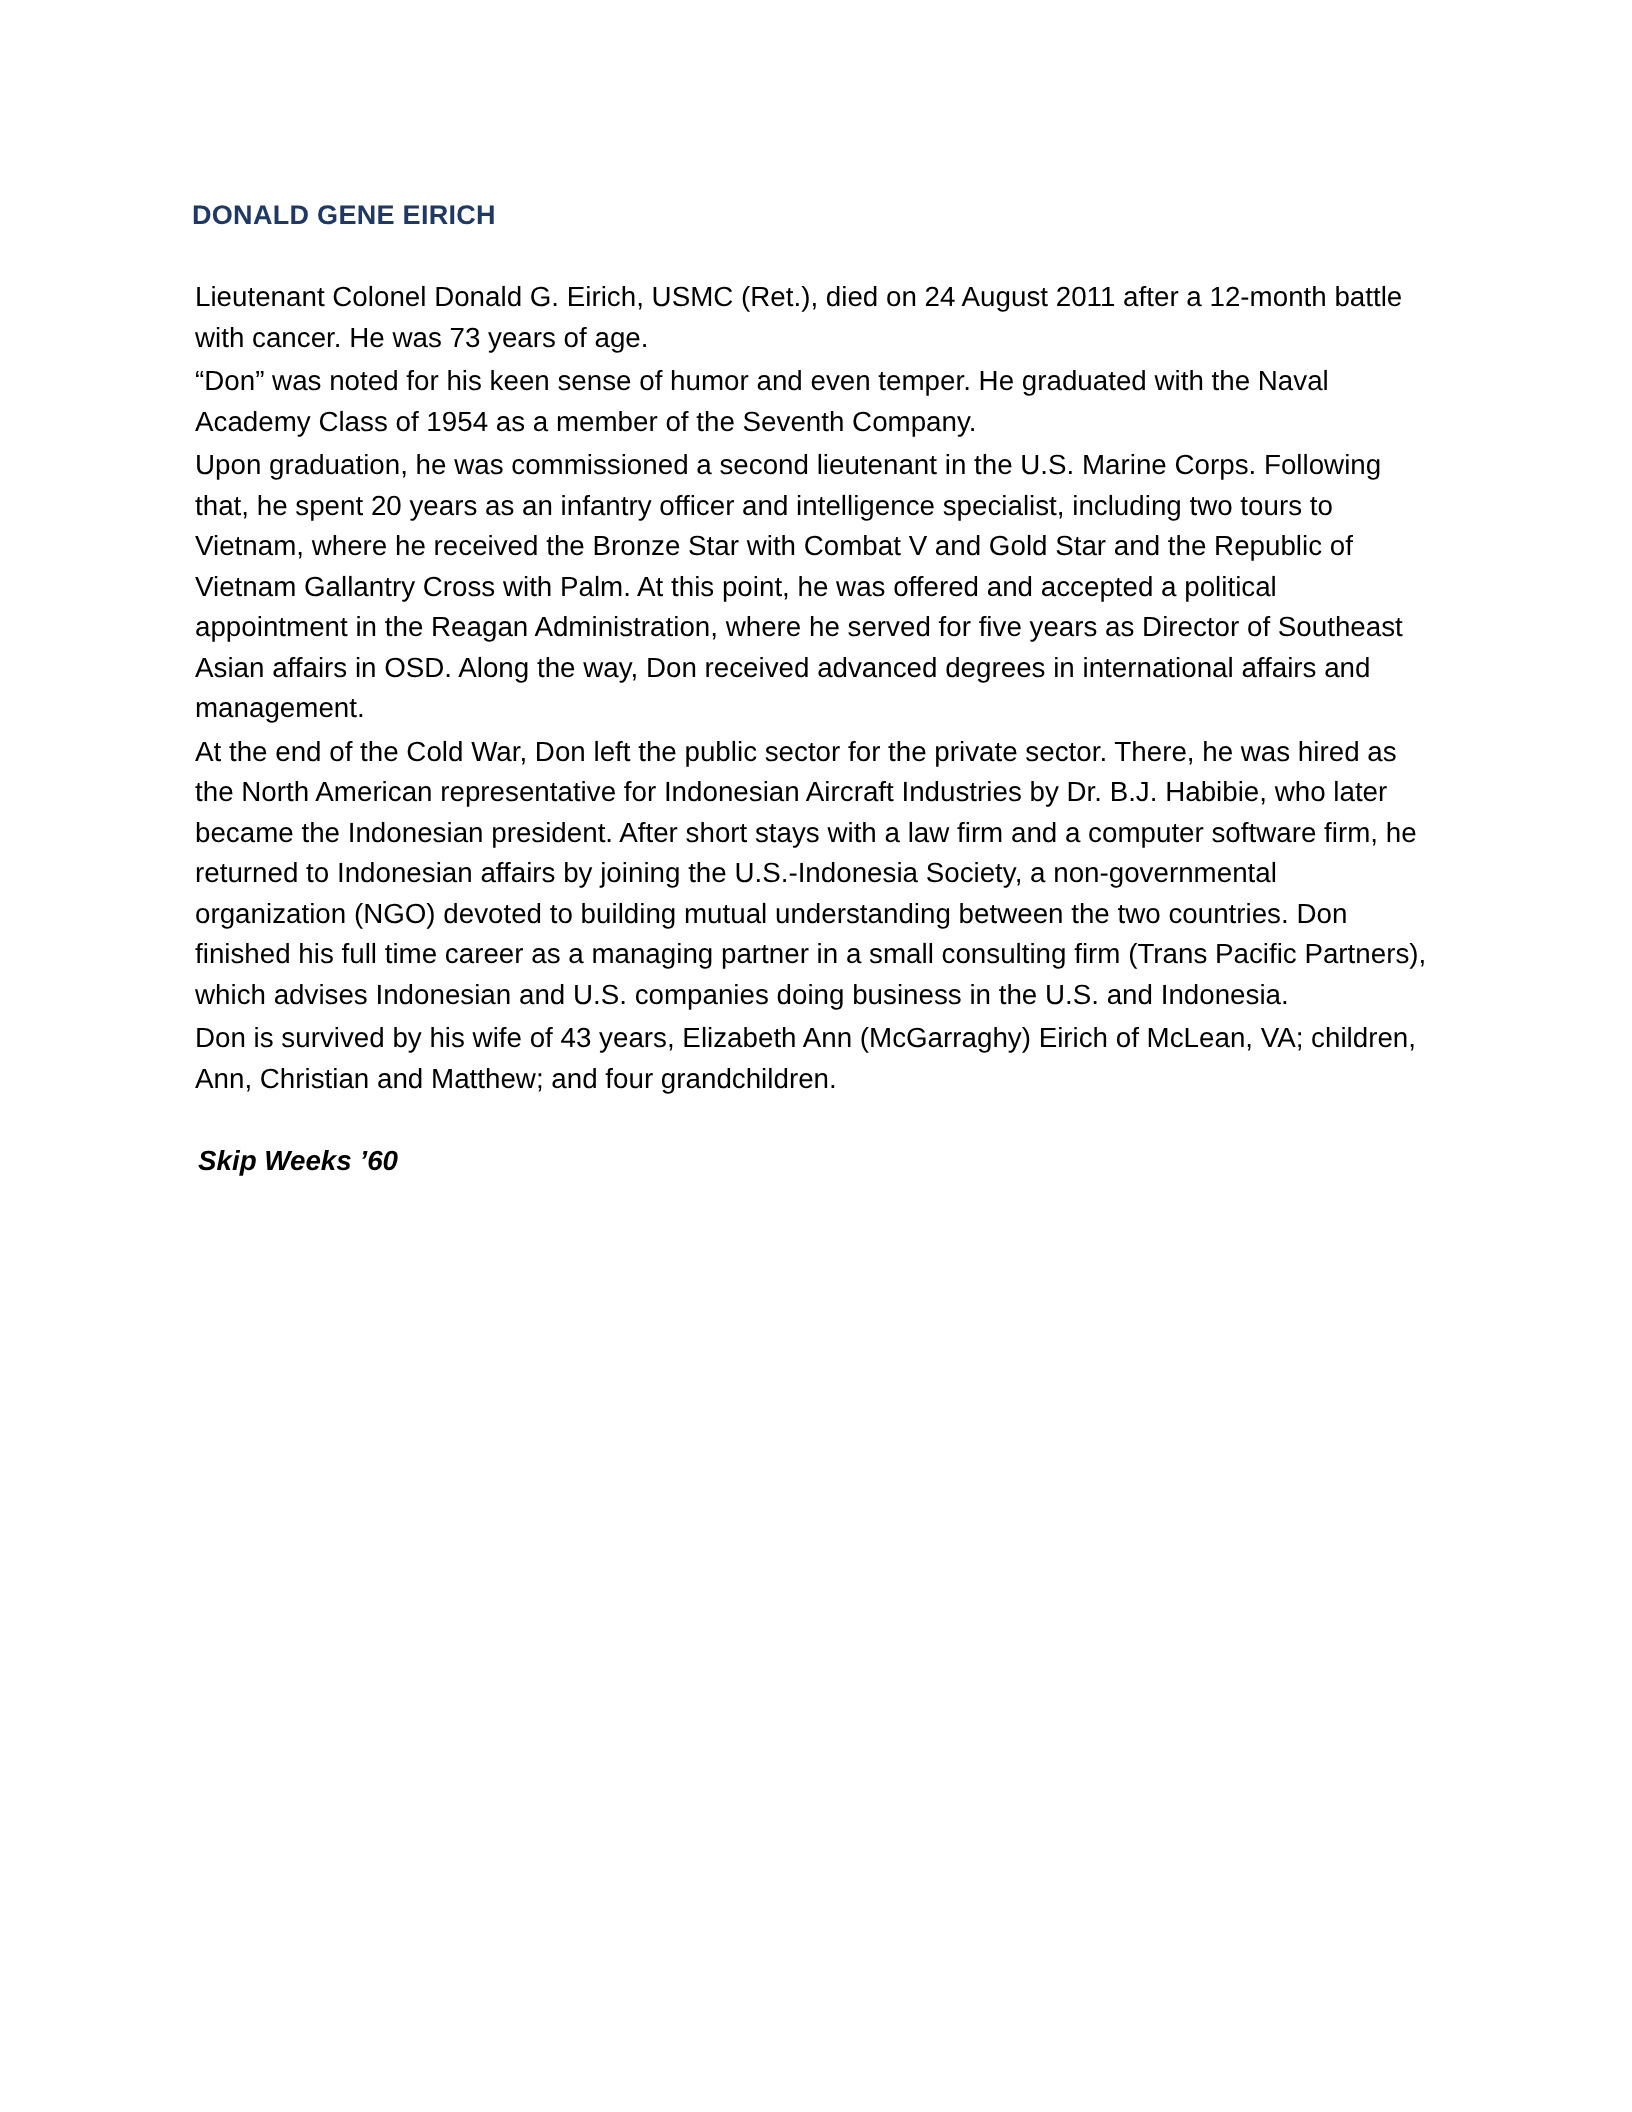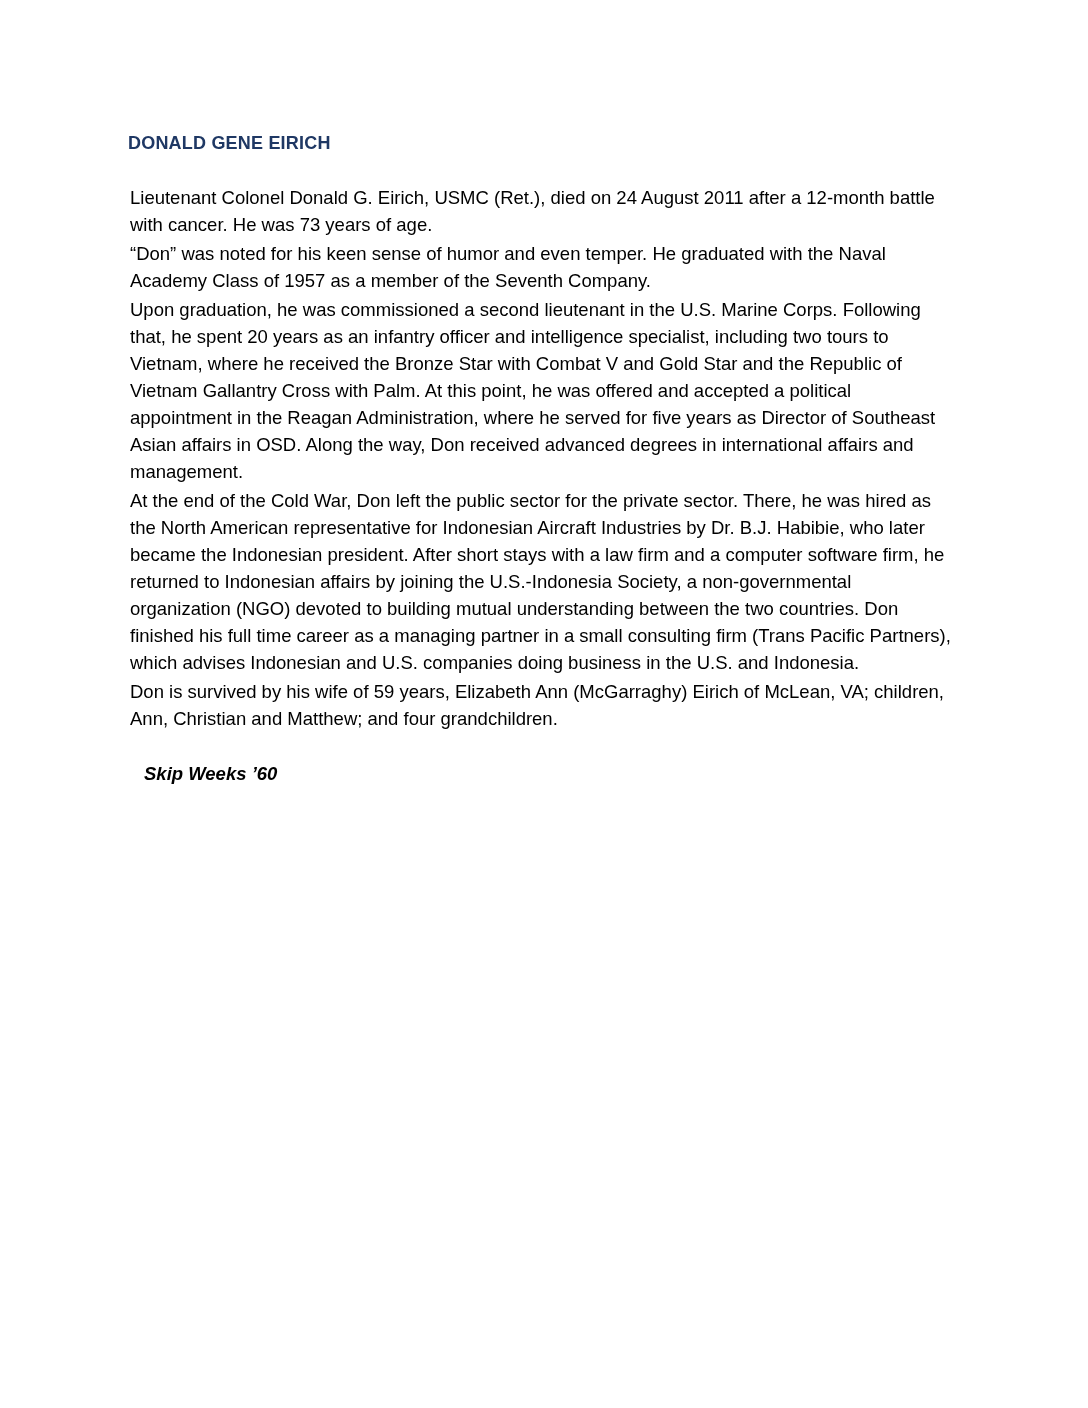--- a/index.html
+++ b/index.html
@@ -32,40 +32,40 @@
     margin: 2px;
     font-size: 18.5px;
     line-height: 27px;
     color: #000000;
     max-width: 840px;
   }
   .signature {
     margin-top: 27px;
   }
   .signature p {
-    margin: 16px;
+    margin: 4px;
     font-size: 18.5px;
     line-height: 29px;
     font-style: italic;
     font-weight: bold;
     color: #000000;
   }
 </style>
 </head>
 <body>
 
 <div class="page">
 
   <h1 class="doc-title">DONALD GENE EIRICH</h1>
 
   <div class="doc-body">
     <p>Lieutenant Colonel Donald G. Eirich, USMC (Ret.), died on 24 August 2011 after a 12-month battle with cancer. He was 73 years of age.</p>
-    <p>“Don” was noted for his keen sense of humor and even temper. He graduated with the Naval Academy Class of 1957 as a member of the Seventh Company.</p>
+    <p>“Don” was noted for his keen sense of humor and even temper. He graduated with the Naval Academy Class of 1954 as a member of the Seventh Company.</p>
     <p>Upon graduation, he was commissioned a second lieutenant in the U.S. Marine Corps. Following that, he spent 20 years as an infantry officer and intelligence specialist, including two tours to Vietnam, where he received the Bronze Star with Combat V and Gold Star and the Republic of Vietnam Gallantry Cross with Palm. At this point, he was offered and accepted a political appointment in the Reagan Administration, where he served for five years as Director of Southeast Asian affairs in OSD. Along the way, Don received advanced degrees in international affairs and management.</p>
     <p>At the end of the Cold War, Don left the public sector for the private sector. There, he was hired as the North American representative for Indonesian Aircraft Industries by Dr. B.J. Habibie, who later became the Indonesian president. After short stays with a law firm and a computer software firm, he returned to Indonesian affairs by joining the U.S.-Indonesia Society, a non-governmental organization (NGO) devoted to building mutual understanding between the two countries. Don finished his full time career as a managing partner in a small consulting firm (Trans Pacific Partners), which advises Indonesian and U.S. companies doing business in the U.S. and Indonesia.</p>
-    <p>Don is survived by his wife of 59 years, Elizabeth Ann (McGarraghy) Eirich of McLean, VA; children, Ann, Christian and Matthew; and four grandchildren.</p>
+    <p>Don is survived by his wife of 43 years, Elizabeth Ann (McGarraghy) Eirich of McLean, VA; children, Ann, Christian and Matthew; and four grandchildren.</p>
   </div>
 
   <div class="signature">
     <p>Skip Weeks ’60</p>
   </div>
 
 </div>
 
 </body></html>

